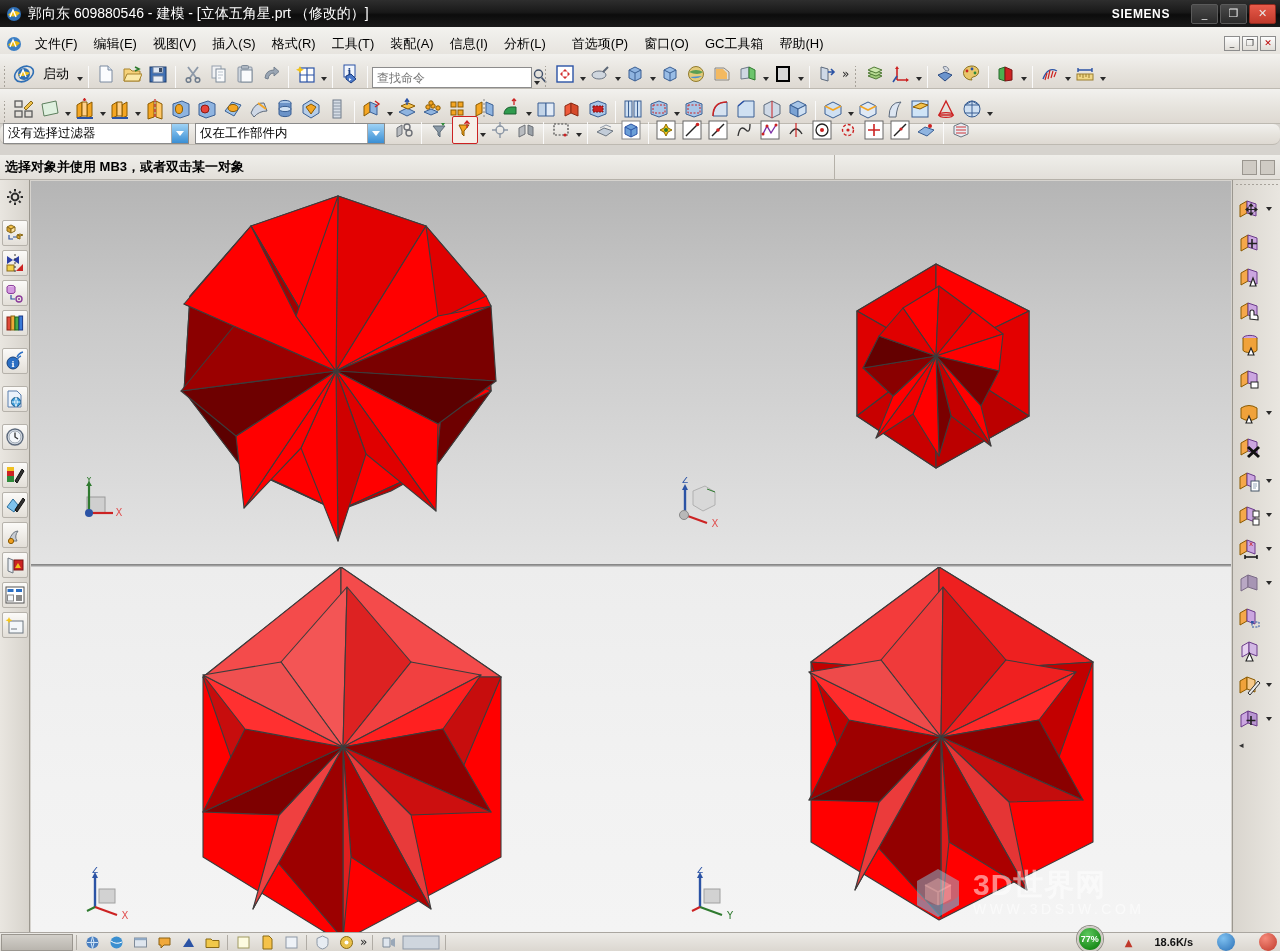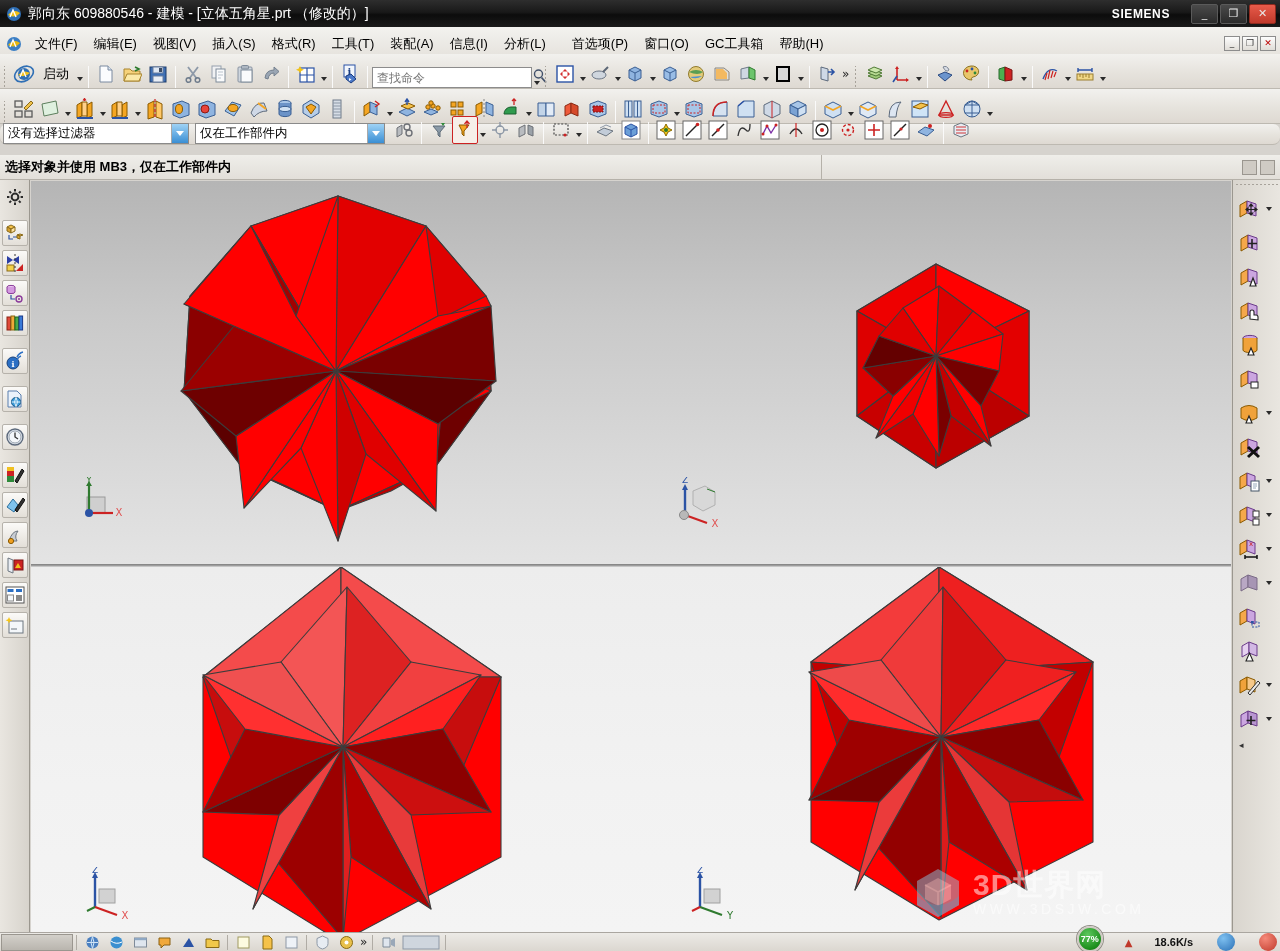--- a/index.html
+++ b/index.html
@@ -881,21 +881,21 @@
     <div class="sep"></div>
     <div class="tbtn">
       <svg width="20" height="20" viewBox="0 0 20 20">
         <path d="M3 6 L10 3 L17 6 L17 14 L10 17 L3 14Z" fill="#e8ecf2" stroke="#6d7680"></path>
         <path d="M5 7 h10 M5 10 h10 M5 13 h10" stroke="#cc2222" stroke-width=".9"></path>
       </svg>
     </div>
   </div>
 
   <div class="cueline">
-    <span class="cue-text">选择对象并使用 MB3，仅在工作部件内</span>
+    <span class="cue-text">选择对象并使用 MB3，或者双击某一对象</span>
     <span class="divider"></span>
     <span class="right-ind">
       <span class="ind-sq"></span>
       <span class="ind-sq"></span>
     </span>
   </div>
 
   <div class="leftbar">
     <div class="lbtn plain">
       <svg width="18" height="18" viewBox="0 0 18 18">

